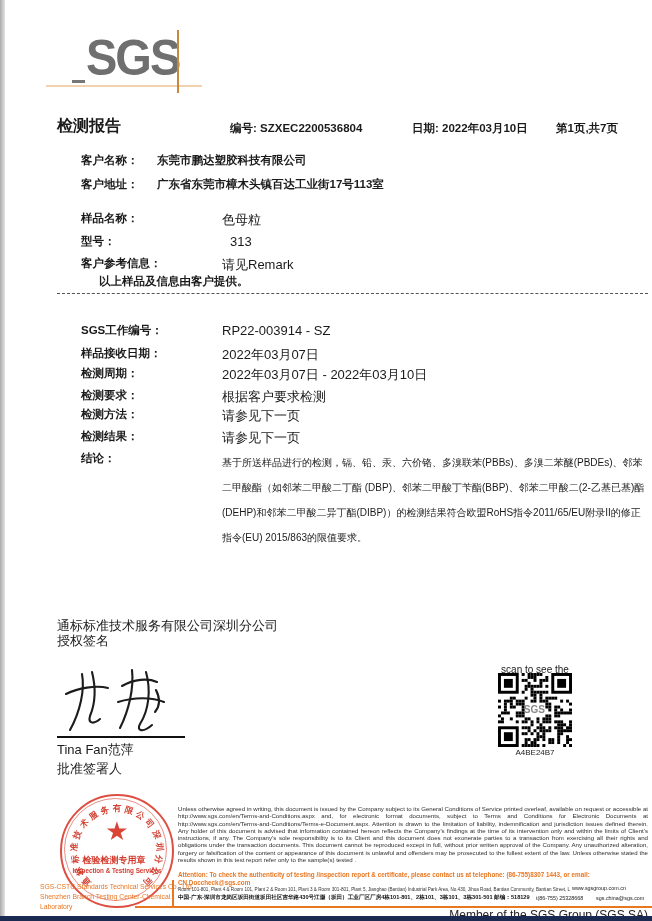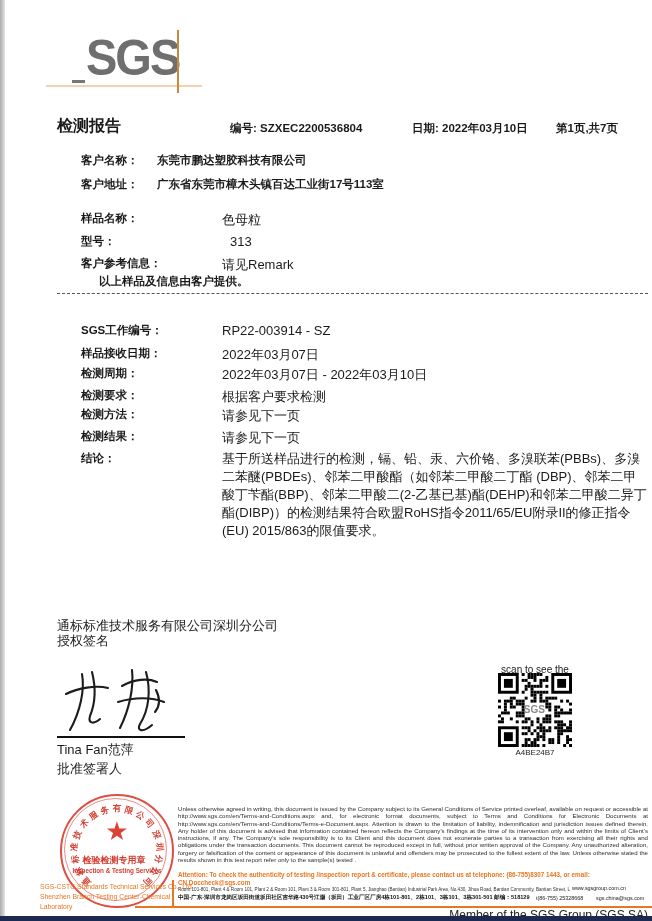--- a/index.html
+++ b/index.html
@@ -16,21 +16,21 @@
   .logo-vline{left:177px;top:30px;width:2px;height:63px;background:#c9893d;}
   
   .doc-title{left:57px;top:116px;font-size:16px;font-weight:bold;}
   .meta{font-size:11.5px;font-weight:600;}
   .report-no{left:230px;top:121px;}
   .date{left:412px;top:121px;}
   .page-info{left:556px;top:121px;}
   
   .lbl{font-size:11.5px;font-weight:bold;white-space:nowrap;margin-left:24px;}
   .val{font-size:13px;white-space:nowrap;}
-  .para{font-size:13px;line-height:18px;}
+  .para{font-size:10px;line-height:25px;}
   .dashed{left:57px;top:293px;width:591px;border-top:1px dashed #555;height:0;}
   
   .sig-line{left:57px;top:736px;width:128px;height:2px;background:#111;}
   
   .qr-caption{left:488px;top:664px;width:94px;text-align:center;font-size:10px;color:#222;}
   .qr-box{left:498px;top:673px;width:74px;height:74px;}
   .qr-code-text{left:488px;top:748px;width:94px;text-align:center;font-size:8px;color:#222;}
   
   .stamp{left:60px;top:794px;width:110px;height:110px;border:2.5px solid rgba(214,48,33,.85);border-radius:50%;}
   .stamp-inner{position:absolute;left:2px;top:2px;width:101px;height:101px;border:1px solid rgba(214,48,33,.55);border-radius:50%;}

